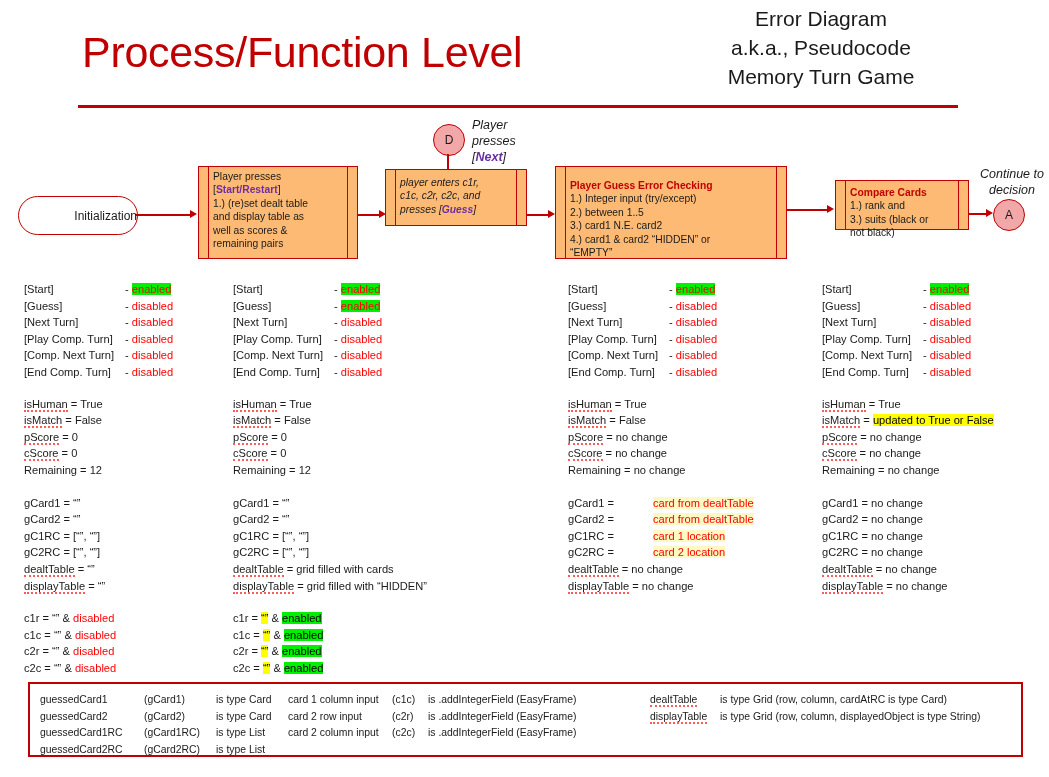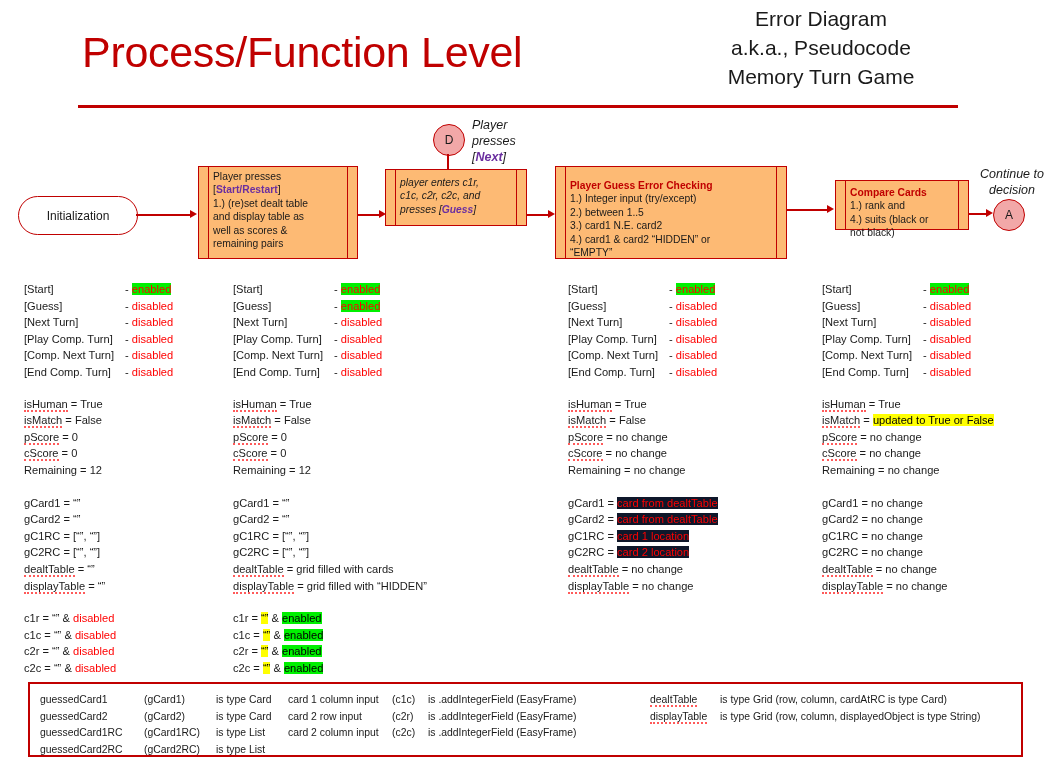--- a/index.html
+++ b/index.html
@@ -45,21 +45,21 @@
   .proc .inner{
     position:absolute;left:14px;right:14px;top:3px;
     font-size:10.3px;line-height:13.4px;color:#1a1a1a;
   }
   .proc .inner b{color:#C00000;}
   .kw{color:#6B2FA0;font-weight:bold;}
 
   .terminator{
     position:absolute;
     border:1.6px solid #C00000;border-radius:30px;background:#fff;
-    display:flex;align-items:center;justify-content:center;
+    display:flex;align-items:center;justify-content:flex-end;
     font-size:12px;color:#1a1a1a;
   }
   .conn{
     position:absolute;border-radius:50%;
     background:#F2A8A8;border:1.6px solid #C00000;
     display:flex;align-items:center;justify-content:center;
     font-size:12px;color:#1a1a1a;
   }
   .note{
     position:absolute;font-style:italic;font-size:12.5px;line-height:16px;color:#1a1a1a;
@@ -71,21 +71,21 @@
   .arrowhead{position:absolute;width:0;height:0;}
   .ah-right{border-top:4.5px solid transparent;border-bottom:4.5px solid transparent;border-left:7px solid #C00000;}
   .ah-down{border-left:4.5px solid transparent;border-right:4.5px solid transparent;border-top:7px solid #C00000;}
 
   
   .col{position:absolute;font-size:11.1px;line-height:16.6px;color:#1a1a1a;white-space:nowrap;}
   .col .row{height:16.6px;}
   .red{color:#FF0000;}
   .hl-green{background:#00F000;color:#FF0000;}
   .hl-green-blk{background:#00F000;color:#000;}
-  .hl-yellow{background:#0f172a;color:#FF0000;}
+  .hl-yellow{background:#fef9c3;color:#FF0000;margin-left:36px;}
   .hl-yellow-blk{background:#FFFF00;color:#000;}
   .sq{
     border-bottom:2px dotted #FF5A5A;
     padding-bottom:0px;
   }
   .lbl-pad{display:inline-block;}
 
   
   #legend-box{
     left:28px;top:682px;width:995px;height:75px;
@@ -164,21 +164,21 @@
     </div>
   </div>
 
   <div class="arrowline" style="left:787px;top:209px;width:42px;height:1.6px;"></div>
   <div class="arrowhead ah-right" style="left:827px;top:205px;"></div>
 
   <div class="proc" style="left:835px;top:180px;width:134px;height:50px;">
     <div class="inner" style="top:5px;">
       <div><b>Compare Cards</b></div>
       <div>1.) rank and</div>
-      <div>4.) suits (black or</div>
+      <div>3.) suits (black or</div>
       <div>not black)</div>
     </div>
   </div>
 
   <div class="arrowline" style="left:969px;top:213px;width:19px;height:1.6px;"></div>
   <div class="arrowhead ah-right" style="left:986px;top:209px;"></div>
 
   <div class="conn" style="left:993px;top:199px;width:30px;height:30px;">
     <span>A</span>
   </div>

